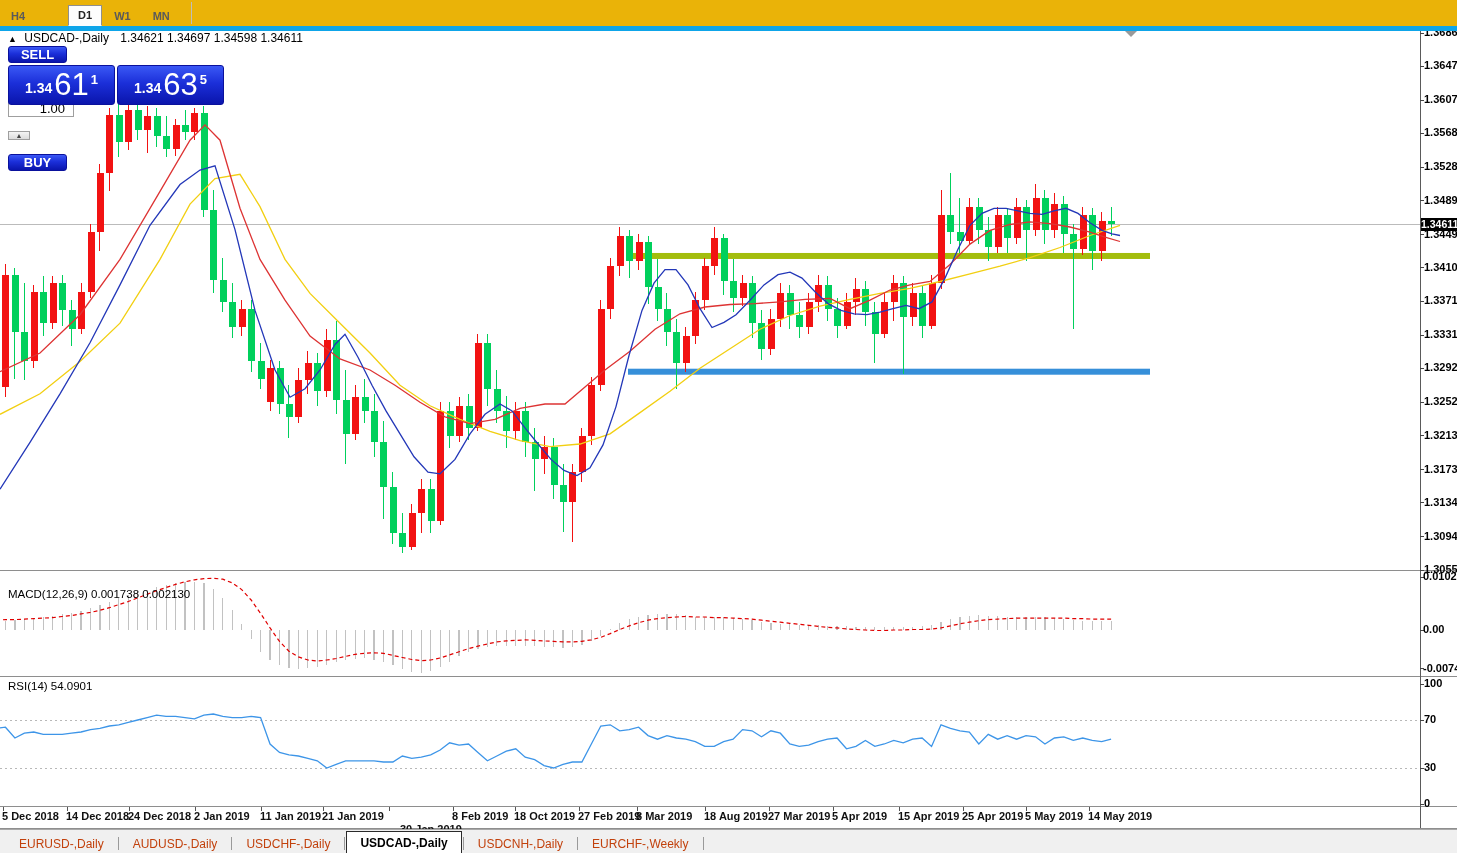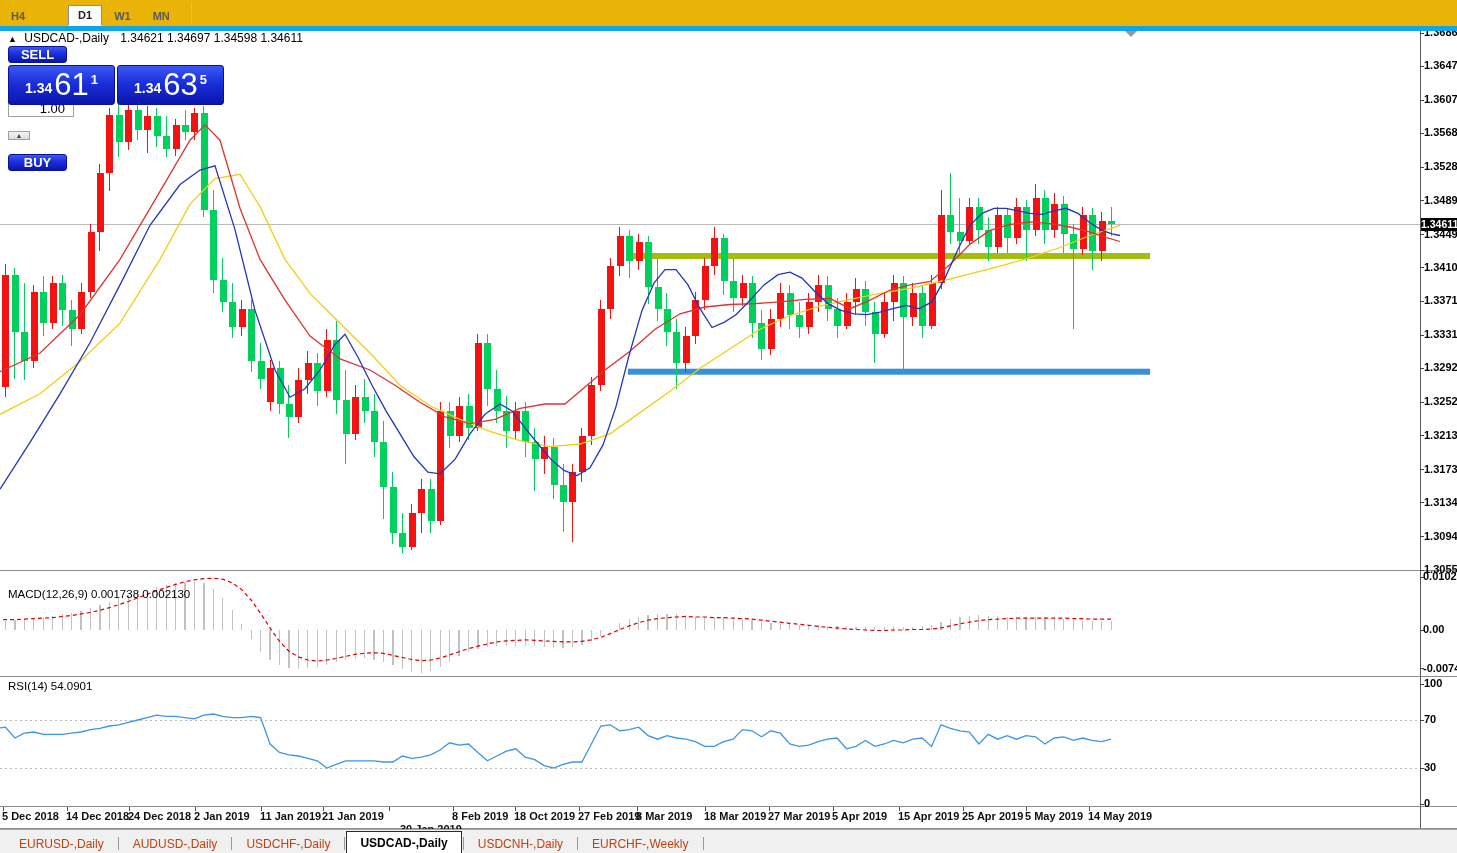--- a/index.html
+++ b/index.html
@@ -548,21 +548,21 @@
       <span class="date-label" style="left: 66px; top: 810px;">14 Dec 2018</span>
       <span class="date-label" style="left: 128px; top: 810px;">24 Dec 2018</span>
       <span class="date-label" style="left: 194px; top: 810px;">2 Jan 2019</span>
       <span class="date-label" style="left: 260px; top: 810px;">11 Jan 2019</span>
       <span class="date-label" style="left: 322px; top: 810px;">21 Jan 2019</span>
       <span class="date-label" style="left: 400px; top: 810px; margin-top: 13px;">30 Jan 2019</span>
       <span class="date-label" style="left: 452px; top: 810px;">8 Feb 2019</span>
       <span class="date-label" style="left: 514px; top: 810px;">18 Oct 2019</span>
       <span class="date-label" style="left: 578px; top: 810px;">27 Feb 2019</span>
       <span class="date-label" style="left: 636px; top: 810px;">8 Mar 2019</span>
-      <span class="date-label" style="left: 704px; top: 810px;">18 Mar 2019</span>
+      <span class="date-label" style="left: 704px; top: 810px;">18 Aug 2019</span>
       <span class="date-label" style="left: 768px; top: 810px;">27 Mar 2019</span>
       <span class="date-label" style="left: 832px; top: 810px;">5 Apr 2019</span>
       <span class="date-label" style="left: 898px; top: 810px;">15 Apr 2019</span>
       <span class="date-label" style="left: 962px; top: 810px;">25 Apr 2019</span>
       <span class="date-label" style="left: 1025px; top: 810px;">5 May 2019</span>
       <span class="date-label" style="left: 1088px; top: 810px;">14 May 2019</span>
     </div>
 
   <div class="tabs-bar" id="tabs-bar">
       <div class="btab">EURUSD-,Daily</div>

